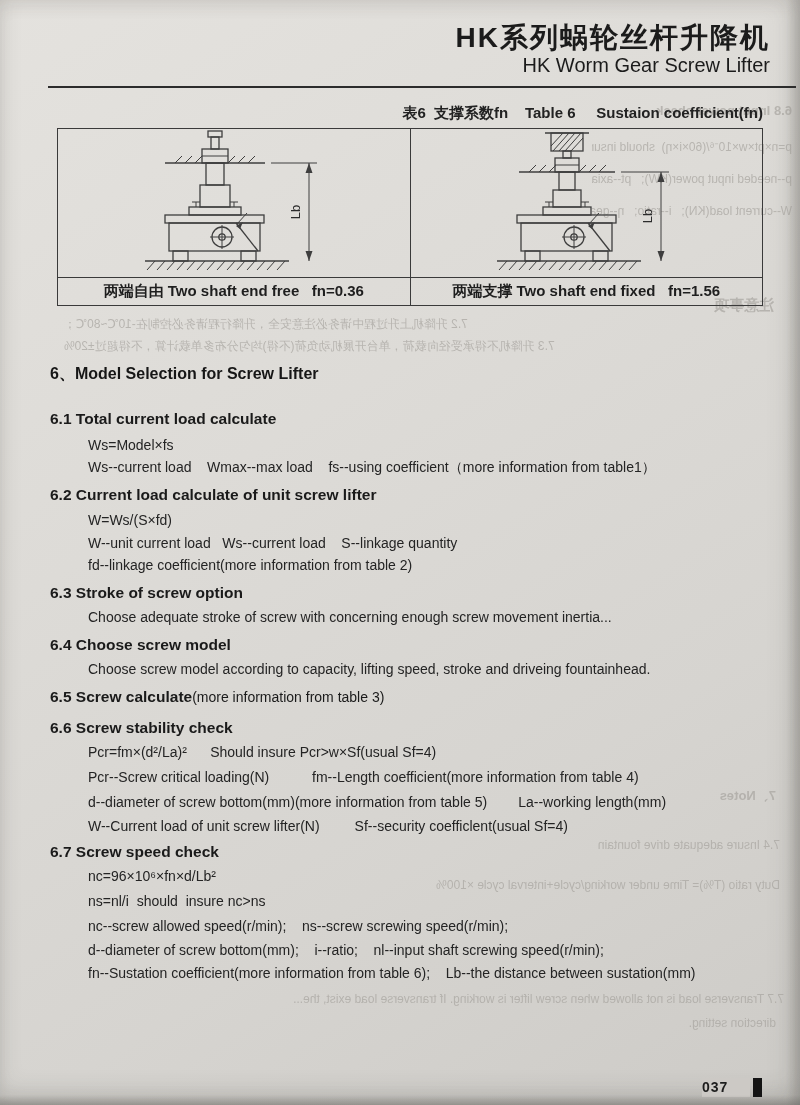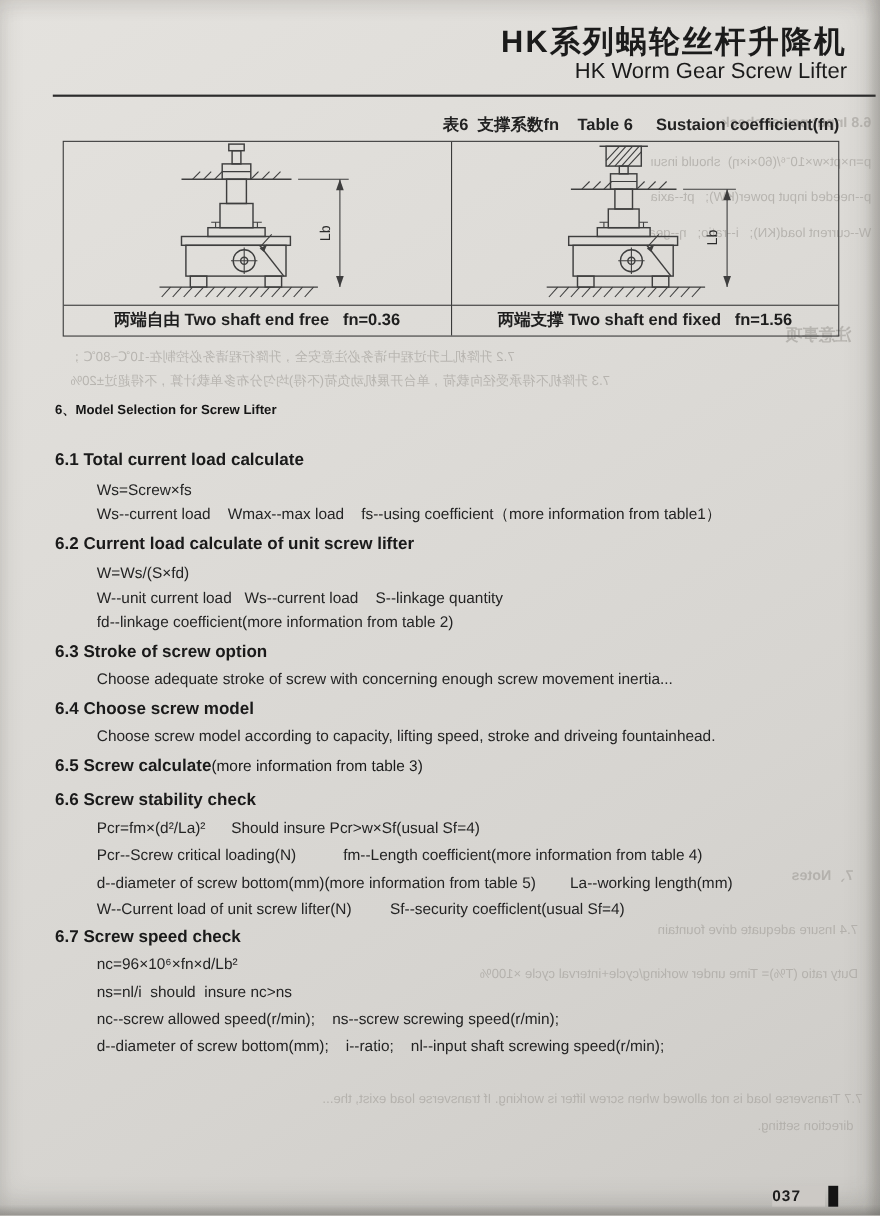--- a/index.html
+++ b/index.html
@@ -40,21 +40,21 @@
     font-size:15px;font-weight:bold;color:#222;white-space:pre-wrap;}
   .table6{position:absolute;top:128px;left:57px;width:706px;height:178px;
     border:1.5px solid #3a3a3a;display:flex;box-sizing:border-box;}
   .t-cell{flex:1;display:flex;flex-direction:column;position:relative;box-sizing:border-box;}
   .t-cell.first{border-right:1.5px solid #3a3a3a;}
   .cell-art{flex:1;display:flex;align-items:center;justify-content:center;}
   .cell-caption{height:27px;border-top:1.5px solid #3a3a3a;text-align:center;
     font-size:15px;font-weight:bold;line-height:26px;color:#1e1e1e;white-space:pre;}
 
   
-  .h1{position:absolute;left:50px;font-size:12px;font-weight:bold;color:#161616;}
+  .h1{position:absolute;left:50px;font-size:16px;font-weight:bold;color:#161616;}
   .h2{position:absolute;left:50px;font-size:15.5px;font-weight:bold;color:#1a1a1a;}
   .h2 .suffix{font-weight:normal;font-size:14px;}
   .bl{position:absolute;left:88px;font-size:14px;color:#242424;white-space:pre-wrap;}
 
   
   .pagenum{position:absolute;top:1078px;left:702px;width:48px;height:19px;background:#ccc9c5;
     color:#1d1d1d;font-size:14px;font-weight:bold;text-align:left;line-height:19px;letter-spacing:1px;}
   .pagebar{position:absolute;top:1078px;left:753px;width:9px;height:19px;background:#141414;}
 
   svg .ln{stroke:#3e3e3e;stroke-width:1.3;fill:none;}
@@ -235,21 +235,21 @@
             <text x="0" y="0" font-size="13" fill="#2b2b2b" text-anchor="middle" transform="translate(181 86) rotate(-90)">Lb</text>
           </svg>
         </div>
         <div class="cell-caption">两端支撑 Two shaft end fixed   fn=1.56</div>
       </div>
     </div>
 
     <div class="h1" style="top:364px">6、Model Selection for Screw Lifter</div>
 
     <div class="h2" style="top:410px">6.1 Total current load calculate</div>
-    <div class="bl" style="top:437px">Ws=Screw×fs</div>
+    <div class="bl" style="top:437px">Ws=Model×fs</div>
     <div class="bl" style="top:459px">Ws--current load    Wmax--max load    fs--using coefficient（more information from table1）</div>
 
     <div class="h2" style="top:486px">6.2 Current load calculate of unit screw lifter</div>
     <div class="bl" style="top:512px">W=Ws/(S×fd)</div>
     <div class="bl" style="top:535px">W--unit current load   Ws--current load    S--linkage quantity</div>
     <div class="bl" style="top:557px">fd--linkage coefficient(more information from table 2)</div>
 
     <div class="h2" style="top:584px">6.3 Stroke of screw option</div>
     <div class="bl" style="top:609px">Choose adequate stroke of screw with concerning enough screw movement inertia...</div>
 
@@ -264,20 +264,21 @@
     <div class="bl" style="top:744px">Pcr=fm×(d²/La)²      Should insure Pcr&gt;w×Sf(usual Sf=4)</div>
     <div class="bl" style="top:769px">Pcr--Screw critical loading(N)           fm--Length coefficient(more information from table 4)</div>
     <div class="bl" style="top:794px">d--diameter of screw bottom(mm)(more information from table 5)        La--working length(mm)</div>
     <div class="bl" style="top:818px">W--Current load of unit screw lifter(N)         Sf--security coefficlent(usual Sf=4)</div>
 
     <div class="h2" style="top:843px">6.7 Screw speed check</div>
     <div class="bl" style="top:868px">nc=96×10⁶×fn×d/Lb²</div>
     <div class="bl" style="top:893px">ns=nl/i  should  insure nc&gt;ns</div>
     <div class="bl" style="top:918px">nc--screw allowed speed(r/min);    ns--screw screwing speed(r/min);</div>
     <div class="bl" style="top:942px">d--diameter of screw bottom(mm);    i--ratio;    nl--input shaft screwing speed(r/min);</div>
+    <div class="bl" style="top:965px">fn--Sustation coefficient(more information from table 6);    Lb--the distance between sustation(mm)</div>
 
     <div class="pagenum">037</div>
     <div class="pagebar"></div>
 
     <div class="edge-right"></div>
     <div class="edge-bottom"></div>
   </div>
 </div>
 
 </body></html>

